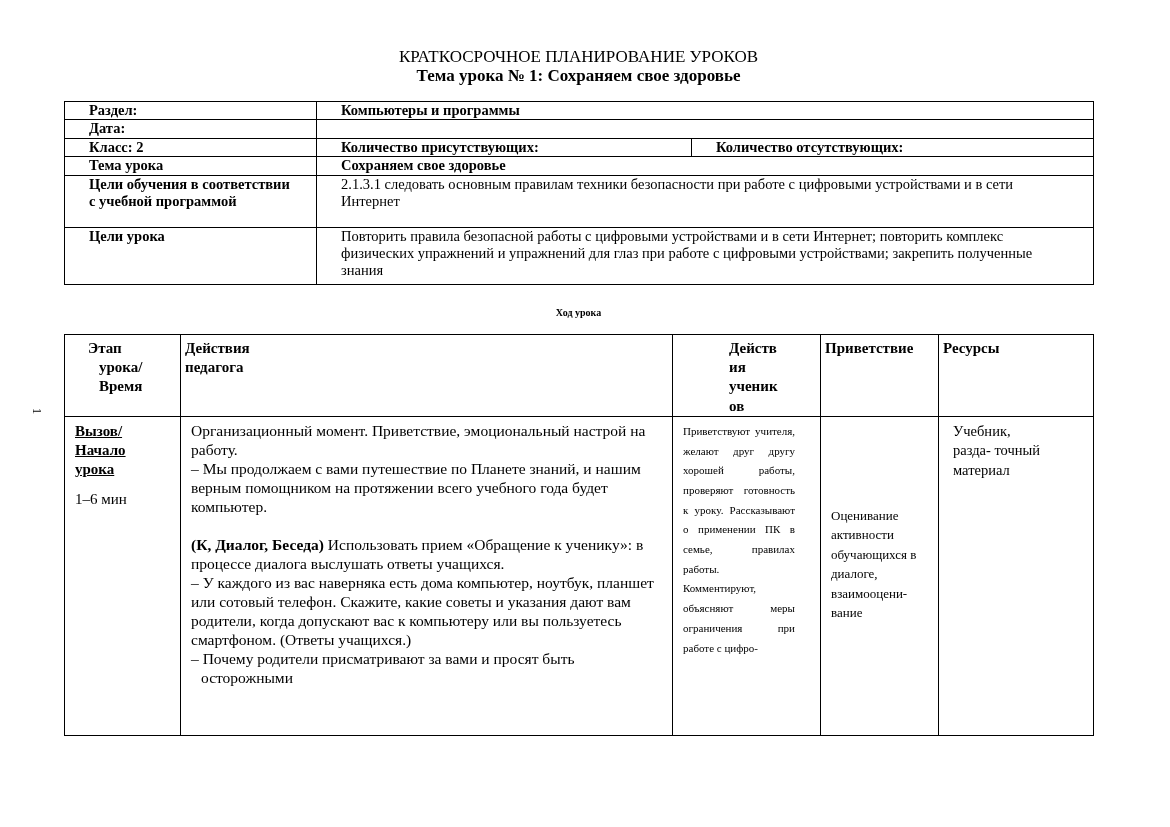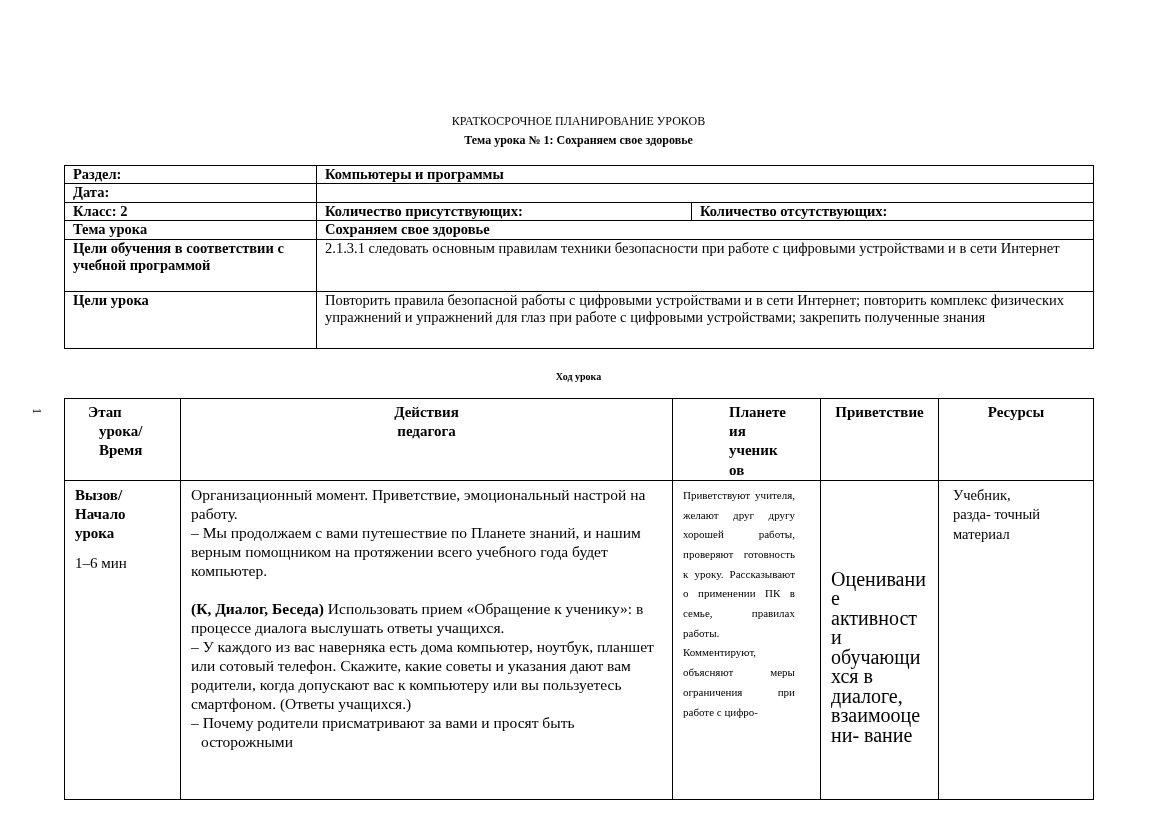--- a/index.html
+++ b/index.html
@@ -16,34 +16,34 @@
     left: 34px; top: 403px;
     font-size: 13px;
     transform: rotate(90deg);
   }
   .doc {
     position: absolute;
     left: 64px; top: 0;
     width: 1029px;
   }
   .title-block {
-    padding-top: 112px;
+    padding-top: 48px;
     text-align: center;
-    font-size: 12px;
+    font-size: 17px;
     line-height: 18.5px;
   }
   .title-line2 { font-weight: bold; }
 
   table { border-collapse: collapse; table-layout: fixed; }
   td, th { border: 1px solid #000; vertical-align: top; overflow: hidden; }
 
   
   .info { width: 1029px; margin-top: 16px; }
   .info td {
-    padding: 0 8px;
+    padding: 0 24px;
     font-size: 14.5px;
     line-height: 17.4px;
   }
   .info .b { font-weight: bold; }
   .r1 { height: 18px; } .r2 { height: 17px; } .r3 { height: 17px; margin-top: 16px; }
   .r4 { height: 17px; } .r5 { height: 17px; }
   .r6 { height: 52px; margin-top: 34px; } .r7 { height: 57px; }
 
   
   .section-heading {
@@ -54,48 +54,48 @@
     line-height: 19px;
   }
 
   
   .lesson { width: 1029px; margin-top: 12px; }
   .lesson th {
     font-weight: bold;
     font-size: 15px;
     line-height: 19.3px;
     padding: 4px 4px 0 4px;
-    text-align: center;
+    text-align: left;
     white-space: pre-line;
   }
   .lesson .hdr-row { height: 72px; }
   .lesson .body-row { height: 319px; }
   th.h-stage { text-align: left; padding-left: 34px; text-indent: -11px; }
   th.h-students { text-align: left; padding-left: 56px; }
 
   td.c-stage { padding: 5px 6px 0 10px; font-size: 15px; line-height: 19px; }
-  .stage-phase { font-weight: bold; white-space: pre-line; }
+  .stage-phase { font-weight: bold; white-space: pre-line; text-decoration: underline; }
   .stage-time { margin-top: 11px; }
 
   td.c-teacher { padding: 4px 10px 0 10px; font-size: 15.5px; line-height: 19px; }
   td.c-teacher p { margin: 0; }
   .p-gap { height: 19px; }
   .p-hang { padding-left: 10px; text-indent: -10px; }
   .seg-bold { font-weight: bold; }
   .seg-italic { }
 
   td.c-students { padding: 5px 25px 0 10px; font-size: 11px; }
   .students-clip {
     height: 310px; overflow: hidden;
     line-height: 19.7px;
     text-align: justify;
     overflow-wrap: break-word;
     word-break: break-word;
   }
-  td.c-eval { padding: 89px 12px 0 10px; font-size: 20px; }
+  td.c-eval { padding: 89px 12px 0 10px; font-size: 13px; }
   .eval-clip {
     height: 226px; overflow: hidden;
     line-height: 19.5px;
     overflow-wrap: break-word;
     word-break: break-word;
   }
   td.c-res { padding: 5px 14px 8px 14px; font-size: 14.5px; line-height: 19.5px; white-space: pre-line; }
 </style>
 </head>
 <body>
@@ -154,21 +154,21 @@
       <col style="width:118px">
         <col style="width:155px">
     </colgroup>
     <tbody>
         <tr class="hdr-row">
       <th class="h-stage">Этап
 урока/
 Время</th>
       <th>Действия
 педагога</th>
-      <th class="h-students">Планете
+      <th class="h-students">Действ
 ия
 ученик
 ов</th>
       <th>Приветствие</th>
       <th>Ресурсы</th>
     </tr>
     <tr class="body-row">
       <td class="c-stage">
         <div class="stage-phase">Вызов/
 Начало

